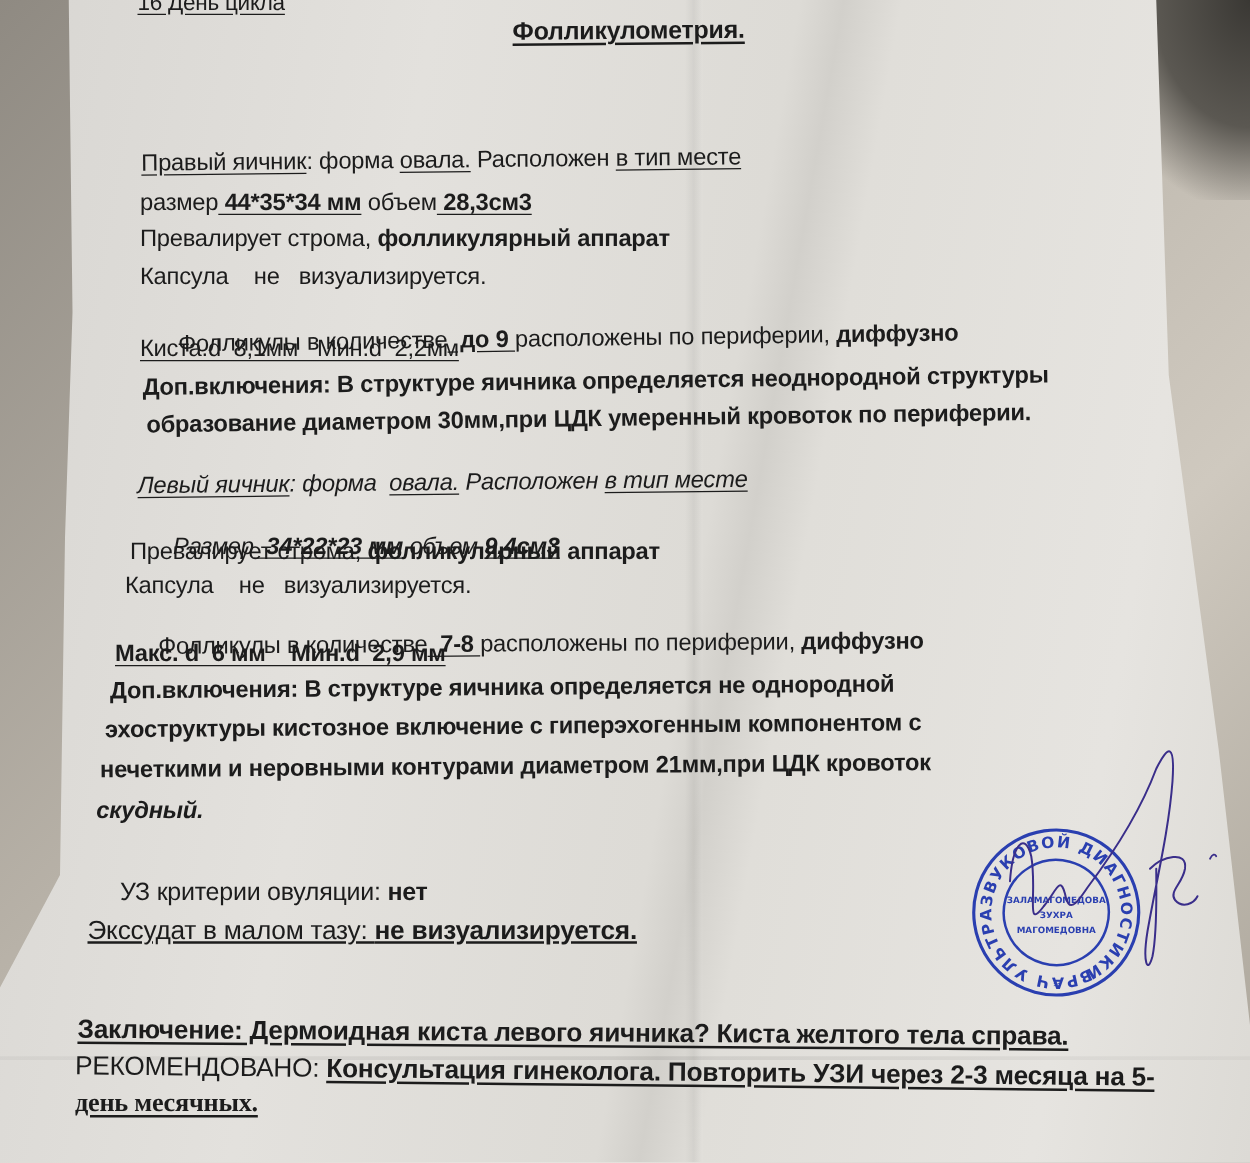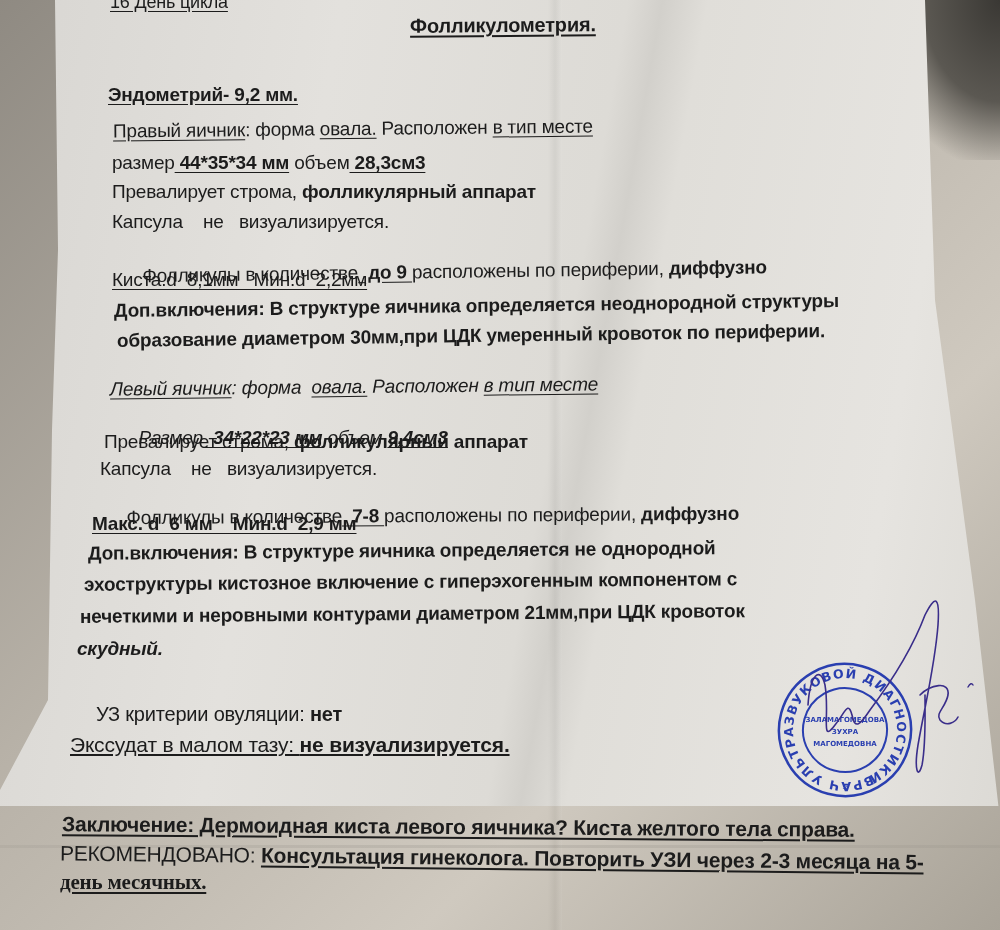--- a/index.html
+++ b/index.html
@@ -6,21 +6,21 @@
     body {
       width: 1000px; height: 930px; overflow: hidden; position: relative;
       background: linear-gradient(135deg, #8f8a82 0%, #b8b2a8 40%, #cfc9bf 70%, #a9a398 100%);
       font-family: "Liberation Sans", "DejaVu Sans", sans-serif;
     }
     .fabric-shadow {
       position: absolute; right: 0; top: 0; width: 120px; height: 160px;
       background: radial-gradient(ellipse at 100% 0%, #3a3834 0%, #5b5852 45%, rgba(0,0,0,0) 75%);
     }
     .paper {
-      position: absolute; left: 0; top: 0; width: 1000px; height: 806px;
+      position: absolute; left: 0; top: 0; width: 1000px; height: 930px;
       background: linear-gradient(100deg, #d8d6d2 0%, #e3e1dd 30%, #dddbd6 55%, #d2d0cb 58%, #e0ded9 62%, #e6e4e0 85%, #dcdad5 100%);
       clip-path: polygon(55px 0, 925px 0, 935px 300px, 975px 600px, 1000px 820px, 1000px 930px, 0 930px, 0 790px, 48px 700px, 52px 430px, 58px 250px);
     }
     .fold-h {
       position: absolute; left: 0; top: 845px; width: 1000px; height: 3px;
       background: linear-gradient(90deg, rgba(0,0,0,0.04), rgba(0,0,0,0.08), rgba(0,0,0,0.03));
     }
     .fold-v {
       position: absolute; left: 548px; top: 0; width: 14px; height: 930px;
       background: linear-gradient(90deg, rgba(0,0,0,0) 0%, rgba(0,0,0,0.05) 50%, rgba(255,255,255,0.05) 100%);
@@ -44,21 +44,20 @@
 
 <div class="fabric-shadow"></div>
 
 <div class="paper">
   <div class="fold-v"></div>
   <div class="fold-h"></div>
 
   <div class="line u cut" style="left:110px;font-size:18px;">16 День цикла</div>
   <div class="line b u title" style="left:410px;top:14px;transform:rotate(-0.5deg);">Фолликулометрия.</div>
 
-  <div class="line b u" style="left:108px;top:84px;">Эндометрий- 9,2 мм.</div>
 
   <div>
     <div class="line" style="left:113px;top:118px;transform:rotate(-0.6deg);">
       <span class="u">Правый яичник</span><span>: форма </span><span class="u">овала.</span><span> Расположен </span><span class="u">в тип месте</span>
     </div>
     <div class="line" style="left:112px;top:152px;">
       <span>размер</span><span class="b u"> 44*35*34 мм</span><span> объем</span><span class="b u"> 28,3см3</span>
     </div>
     <div class="line" style="left:112px;top:181px;">
       <span>Превалирует строма, </span><span class="b">фолликулярный аппарат</span>

